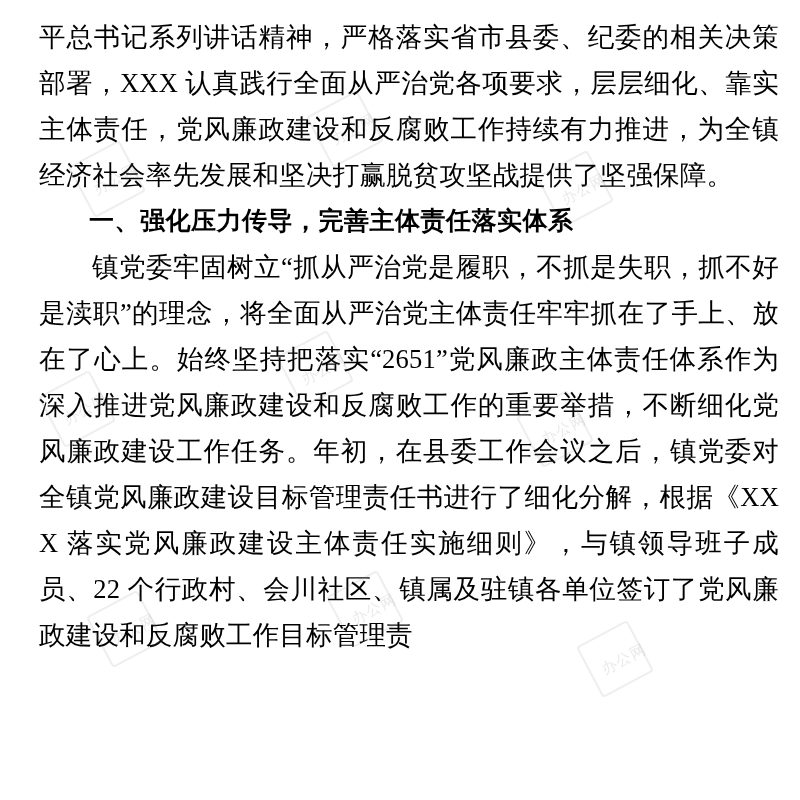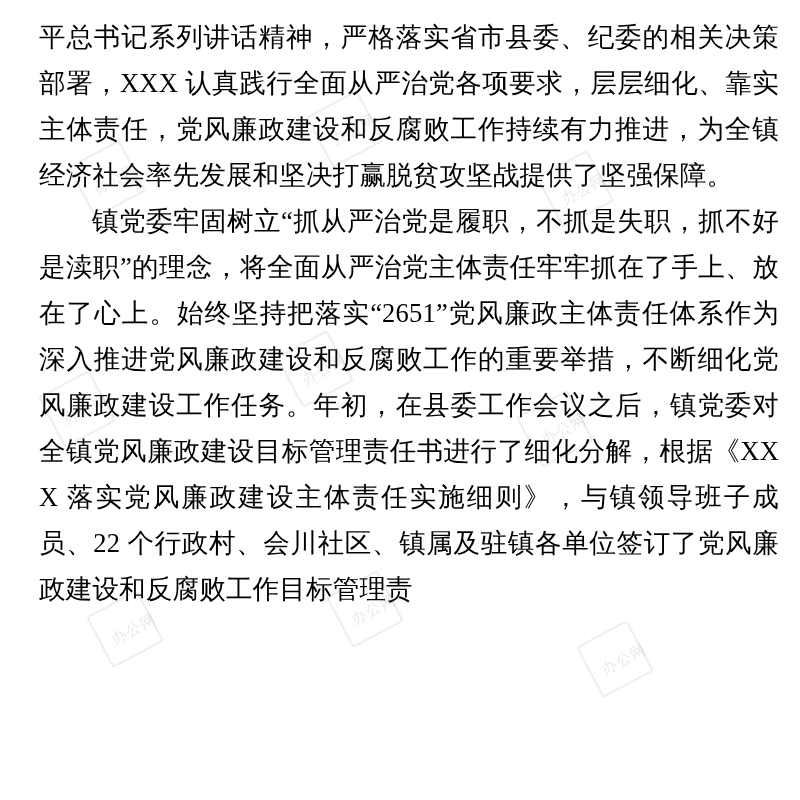--- a/index.html
+++ b/index.html
@@ -84,20 +84,21 @@
   }
 </style>
 </head>
 <body>
 
 <div id="page">
 
   <div id="content">
     <div class="spacer-line"></div>
     <p class="para">平总书记系列讲话精神，严格落实省市县委、纪委的相关决策部署，XXX 认真践行全面从严治党各项要求，层层细化、靠实主体责任，党风廉政建设和反腐败工作持续有力推进，为全镇经济社会率先发展和坚决打赢脱贫攻坚战提供了坚强保障。</p>
+    <h2 class="heading">一、强化压力传导，完善主体责任落实体系</h2>
     <p class="para indent">镇党委牢固树立“抓从严治党是履职，不抓是失职，抓不好是渎职”的理念，将全面从严治党主体责任牢牢抓在了手上、放在了心上。始终坚持把落实“2651”党风廉政主体责任体系作为深入推进党风廉政建设和反腐败工作的重要举措，不断细化党风廉政建设工作任务。年初，在县委工作会议之后，镇党委对全镇党风廉政建设目标管理责任书进行了细化分解，根据《XXX 落实党风廉政建设主体责任实施细则》，与镇领导班子成员、22 个行政村、会川社区、镇属及驻镇各单位签订了党风廉政建设和反腐败工作目标管理责</p>
   </div>
 
   <div id="watermarks">
     <div class="wm" style="left:92px; top:170px;">办公网</div>
     <div class="wm-box" style="left:78px; top:150px;"></div>
 
     <div class="wm" style="left:330px; top:120px;">办公网</div>
     <div class="wm-box" style="left:316px; top:100px;"></div>
 

